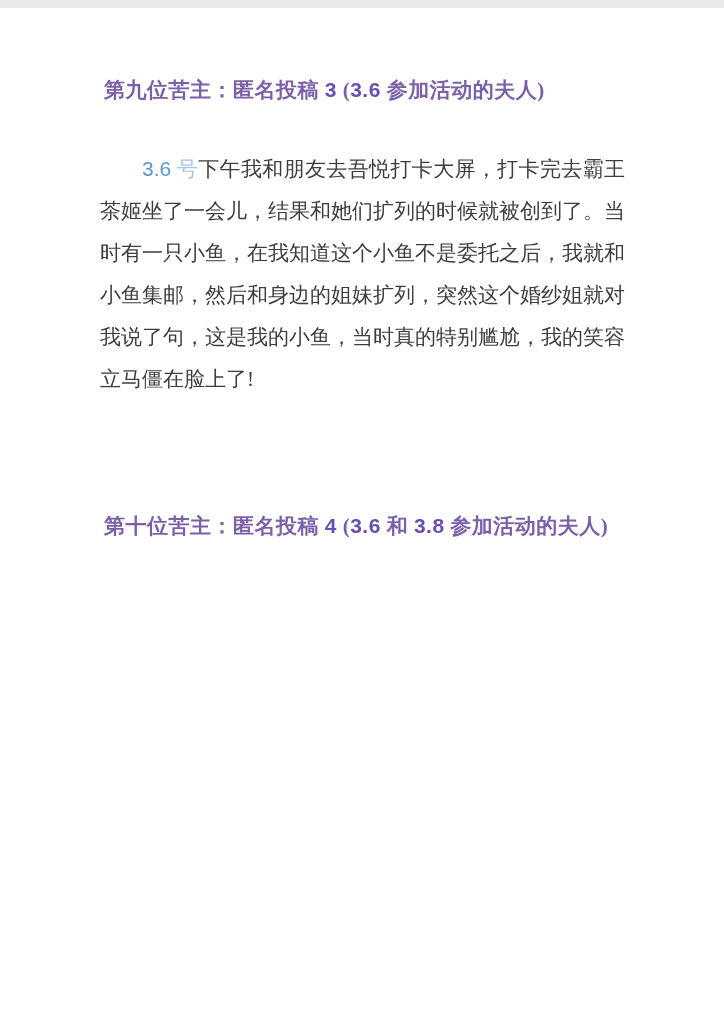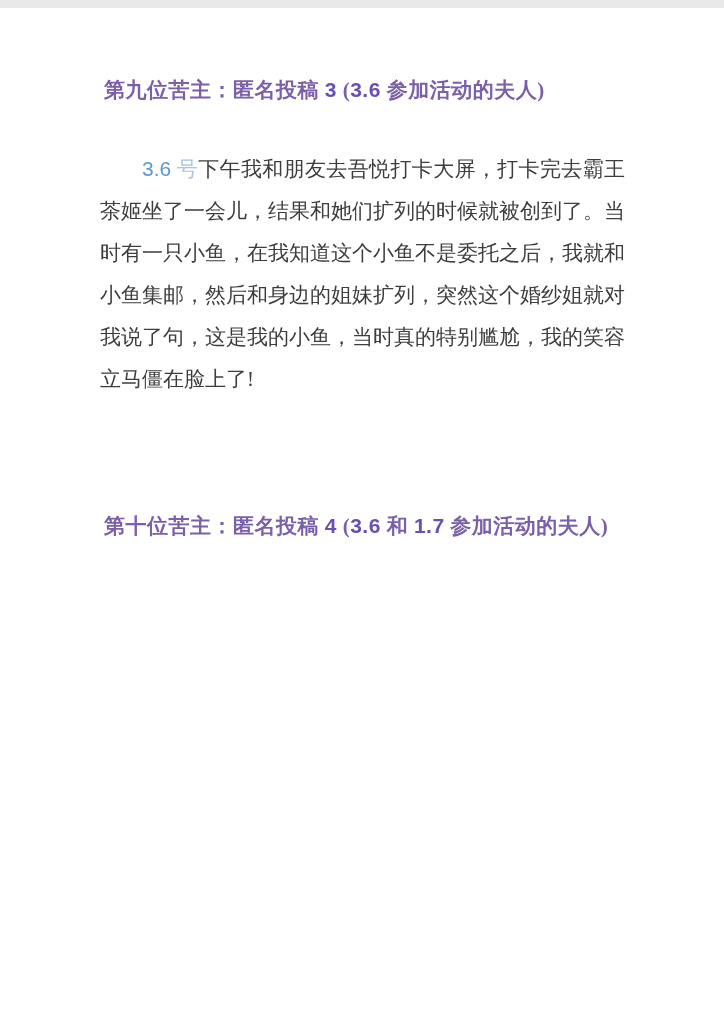--- a/index.html
+++ b/index.html
@@ -55,15 +55,15 @@
 </head>
 <body>
 
 <div class="page">
 
   <h2 class="heading"><span>第九位苦主：匿名投稿 </span><span class="hnum">3</span><span> (</span><span class="hnum">3.6</span><span> 参加活动的夫人)</span></h2>
 
   <p class="para"><span class="date-blue">3.6</span><span class="unit-blue"> 号</span><span>下午我和朋友去吾悦打卡大屏，打卡完去霸王茶姬坐了一会儿，结果和她们扩列的时候就被创到了。当时有一只小鱼，在我知道这个小鱼不是委托之后，我就和小鱼集邮，然后和身边的姐妹扩列，突然这个婚纱姐就对我说了句，这是我的小鱼，当时真的特别尴尬，我的笑容立马僵在脸上了!</span></p>
 
 
-  <h2 class="heading heading-bottom"><span>第十位苦主：匿名投稿 </span><span class="hnum">4</span><span> (</span><span class="hnum">3.6</span><span> 和 </span><span class="hnum">1.7</span><span> 参加活动的夫人)</span></h2>
+  <h2 class="heading heading-bottom"><span>第十位苦主：匿名投稿 </span><span class="hnum">4</span><span> (</span><span class="hnum">3.6</span><span> 和 </span><span class="hnum">3.8</span><span> 参加活动的夫人)</span></h2>
 
 </div>
 
 </body></html>

